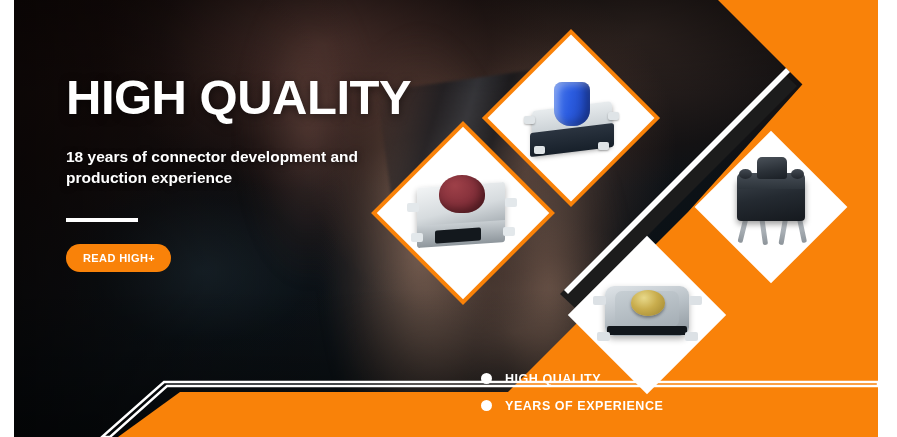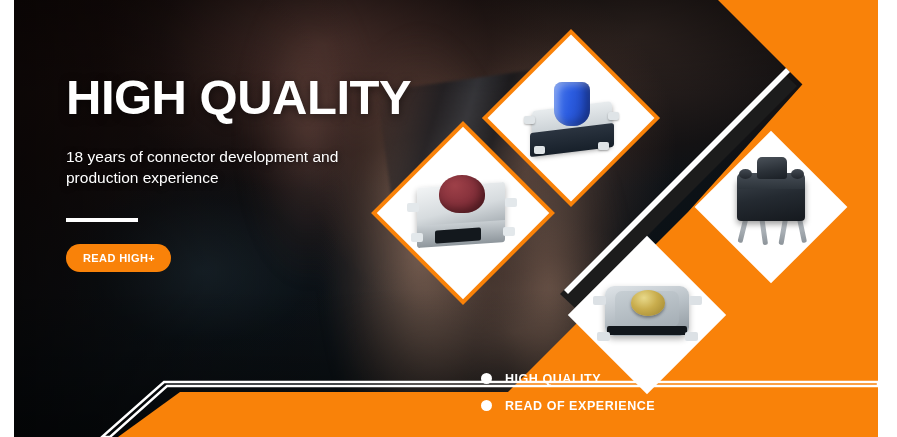--- a/index.html
+++ b/index.html
@@ -66,21 +66,21 @@
     letter-spacing:-0.5px;
     margin:0;
     text-shadow:0 2px 10px rgba(0,0,0,.55);
   }
   .headline .l2{display:block;}
   .subhead{
     margin:22px 0 0 0;
     color:#ffffff;
     font-size:15.5px;
     line-height:21px;
-    font-weight:normal;
+    font-weight:bold;
     max-width:330px;
     text-shadow:0 1px 6px rgba(0,0,0,.6);
   }
   .rule{
     margin-top:30px;
     width:72px;height:4px;background:#ffffff;
   }
   .cta{
     display:inline-block;
     margin-top:22px;
@@ -337,17 +337,17 @@
     <button class="cta">READ HIGH+</button>
   </div>
 
   <div class="features">
     <div class="feat">
       <span class="feat-dot"></span>
       <span class="feat-label">HIGH QUALITY</span>
     </div>
     <div class="feat">
       <span class="feat-dot"></span>
-      <span class="feat-label">READ OF EXPERIENCE</span>
+      <span class="feat-label">YEARS OF EXPERIENCE</span>
     </div>
   </div>
 
 </div>
 
 </body></html>

